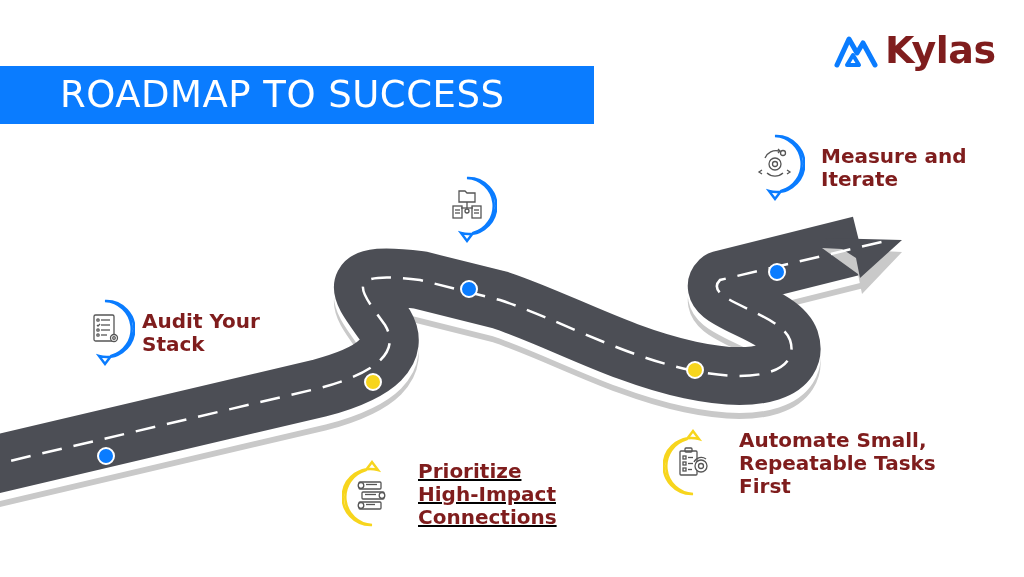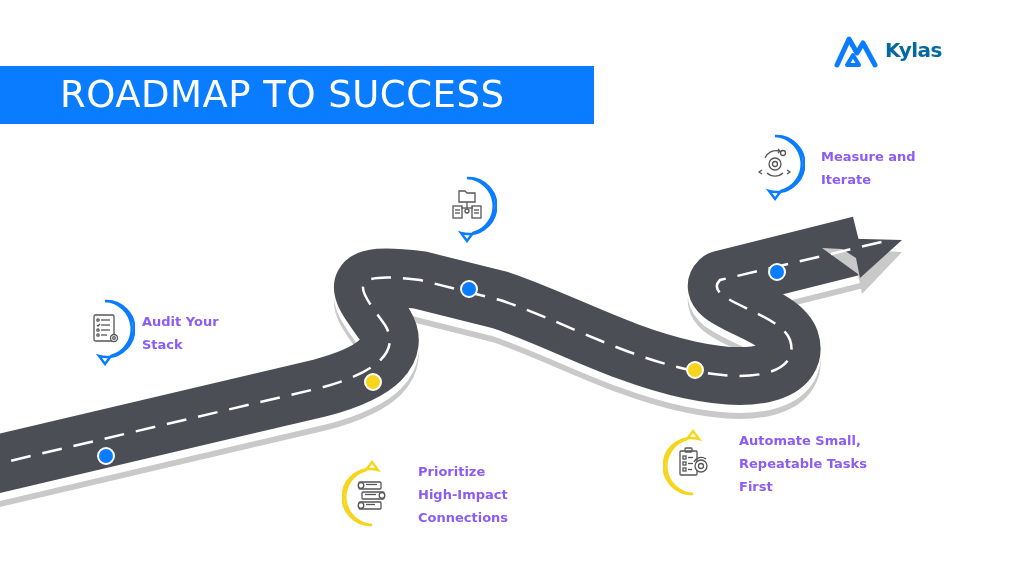--- a/index.html
+++ b/index.html
@@ -1,24 +1,24 @@
 <!DOCTYPE html>
 <html><head>
 <meta charset="utf-8">
 <style>
   html,body{margin:0;padding:0;}
   body{width:1024px;height:577px;background:#ffffff;position:relative;overflow:hidden;font-family:"Liberation Sans",sans-serif;}
   .title-bar{position:absolute;left:0;top:66px;width:594px;height:58px;background:#0a7cff;}
   .title-text{position:absolute;left:60px;top:72px;color:#fff;font-family:"DejaVu Sans",sans-serif;font-weight:normal;font-size:37px;letter-spacing:0.5px;line-height:46px;}
   .logo{position:absolute;left:833px;top:30px;height:40px;display:flex;align-items:center;}
-  .logo-text{font-family:"DejaVu Sans",sans-serif;font-weight:bold;font-size:20px;color:#0369a1;margin-left:6px;letter-spacing:-0.5px;}
+  .logo-text{font-family:"DejaVu Sans",sans-serif;font-weight:bold;font-size:38px;color:#7f1d1d;margin-left:6px;letter-spacing:-0.5px;}
   .road-svg{position:absolute;left:0;top:0;}
   .milestone{position:absolute;display:flex;align-items:flex-start;}
   .pin{position:relative;width:60px;height:70px;}
-  .label{font-family:"DejaVu Sans",sans-serif;font-size:13px;line-height:23px;color:#8b5cf6;font-weight:600;margin-left:16px;white-space:pre-line;}
+  .label{font-family:"DejaVu Sans",sans-serif;font-size:20px;line-height:23px;color:#7f1d1d;font-weight:600;margin-left:16px;white-space:pre-line;}
 </style>
 </head>
 <body>
 
 <div class="title-bar"></div>
 <div class="title-text">ROADMAP TO SUCCESS</div>
 
 <div class="logo">
   <svg width="46" height="38" viewBox="0 0 46 38">
     <path d="M4 34 L16 8 L24 22 L30 12 L42 34" fill="none" stroke="#0a7cff" stroke-width="5" stroke-linejoin="round" stroke-linecap="round"></path>
@@ -66,21 +66,21 @@
           <line x1="26" y1="37" x2="32" y2="37"></line>
         <circle cx="39" cy="40" r="3.5" fill="#fff"></circle>
           <circle cx="39" cy="40" r="1.3"></circle>
       </g>
     </svg>
   </div>
   <div class="label" style="margin-top:12px;margin-left:7px;">Audit Your
 Stack</div>
 </div>
 
-<div class="milestone" style="left:342px;top:458px;">
+<div class="milestone" style="left:342px;top:458px;text-decoration:underline;">
   <div class="pin">
     <svg width="60" height="70" viewBox="0 0 60 70">
       <path d="M30 67 A28 28 0 1 1 36 12 L30 4 L24 12 A28 28 0 0 0 30 67 Z" fill="#fff" stroke="#f7d51d" stroke-width="2.5"></path>
       <g fill="none" stroke="#555" stroke-width="1.3">
         <rect x="17" y="24" width="22" height="7" rx="1"></rect>
           <circle cx="19" cy="27.5" r="2.8" fill="#fff"></circle>
         <line x1="24" y1="26.5" x2="35" y2="26.5"></line>
         <rect x="20" y="34" width="22" height="7" rx="1"></rect>
           <circle cx="40" cy="37.5" r="2.8" fill="#fff"></circle>
         <line x1="23" y1="36.5" x2="34" y2="36.5"></line>

